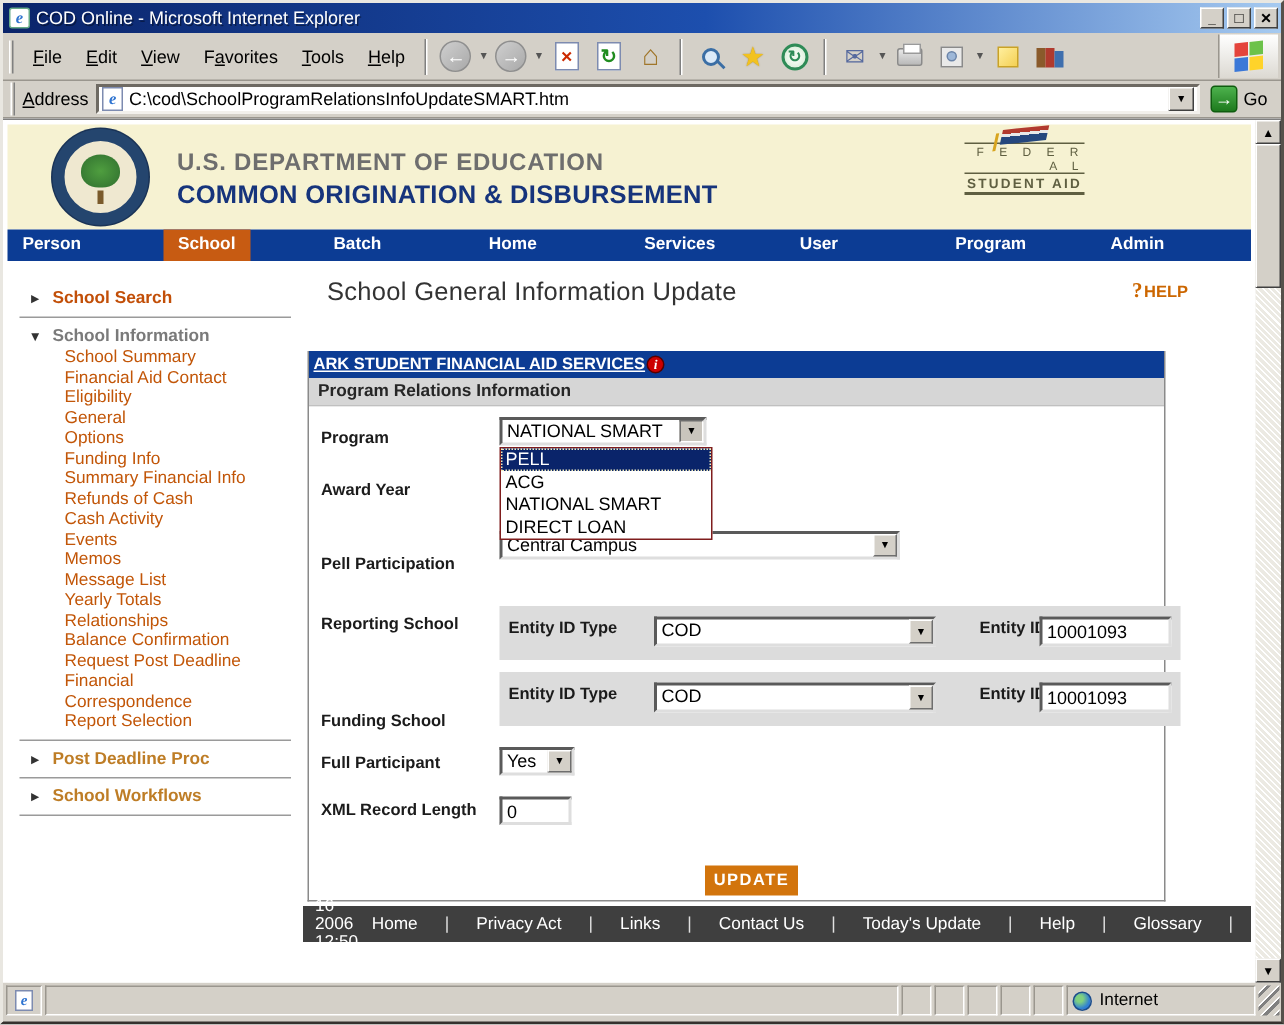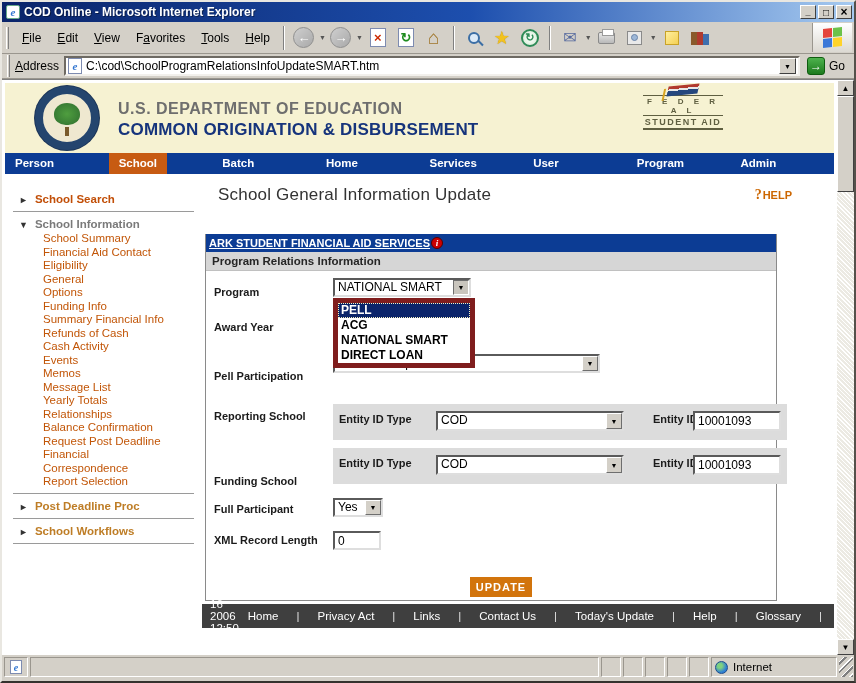--- a/index.html
+++ b/index.html
@@ -5,21 +5,21 @@
   * { box-sizing: border-box; margin:0; padding:0; }
   html,body { width:856px; height:683px; }
   body { font-family:"Liberation Sans", sans-serif; }
 
   .win { position:relative; width:856px; height:683px; overflow:hidden;
          background:#d4d0c8; border:2px solid; border-color:#e9e7e1 #55514b #35322e #e9e7e1; }
 
   
   .titlebar { height:20px; background:linear-gradient(90deg,#0a246a 0%,#1d4fae 55%,#a6caf0 100%);
               display:flex; align-items:center; padding:0 2px 0 4px; color:#fff; }
-  .titlebar .ttl { font-size:12px; font-weight:bold; margin-left:4px; flex:1;
+  .titlebar .ttl { font-size:12px; font-weight:normal; margin-left:4px; flex:1;
                    text-shadow:1px 1px 0 rgba(0,0,0,.4); white-space:nowrap; }
   .ie-mini { width:14px; height:14px; display:inline-flex; align-items:center; justify-content:center;
              background:#fff; border:1px solid #6a8; border-radius:2px;
              color:#2f74d0; font:bold italic 11px "Liberation Serif",serif; }
   .winbtn { width:16px; height:14px; margin-left:2px; background:#d4d0c8;
             border:1px solid; border-color:#fff #404040 #404040 #fff;
             display:inline-flex; align-items:flex-end; justify-content:center;
             font:bold 9px "Liberation Sans",sans-serif; color:#000; line-height:11px; }
   .winbtn.max { align-items:center; font-size:10px; }
   .winbtn.close { align-items:center; font-size:12px; }
@@ -106,21 +106,21 @@
                  width:4px; height:9px; background:#7a5a2b; }
   .hdr-text { position:absolute; left:113px; top:17px; }
   .hdr-agency { font-size:16px; font-weight:bold; color:#6e6e6e; letter-spacing:.5px; }
   .hdr-app { font-size:17px; font-weight:bold; color:#16347c; letter-spacing:.2px; margin-top:2px; }
   .fsa { position:absolute; left:638px; top:2px; width:80px; text-align:center; color:#5f5f41; }
   .fsa-cap { position:relative; margin:0 auto; width:30px; height:10px;
              background:linear-gradient(180deg,#b23a2e 0 3px,#e8e8e8 3px 5px,#25477e 5px 10px);
              transform:skewX(-18deg) rotate(-6deg); }
   .fsa-cap::after { content:""; position:absolute; left:-4px; top:2px; width:2px; height:12px; background:#d8a520; }
   .fsa-acronym { font:bold 33px "Liberation Serif",serif; line-height:30px; letter-spacing:1px; }
-  .fsa-l1 { font-size:8px; font-weight:bold; letter-spacing:4px; border-top:1px solid #5f5f41; padding-top:1px; }
+  .fsa-l1 { font-size:8px; font-weight:normal; letter-spacing:4px; border-top:1px solid #5f5f41; padding-top:1px;text-align:right; }
   .fsa-l2 { font-size:9px; font-weight:bold; letter-spacing:1.5px; border-top:1px solid #5f5f41;
             border-bottom:2px solid #5f5f41; padding:1px 0; }
 
   
   .navbar { position:absolute; left:3px; top:73px; right:3px; height:21px; background:#0c3c94; display:flex; }
   .tab { flex:1; color:#fff; font-size:11.5px; font-weight:bold; text-align:left; line-height:21px; }
   .tab .tbg { display:inline-block; height:21px; padding:0 10px; }
   .tab.active .tbg { background:#c75b12; }
 
   
@@ -159,21 +159,21 @@
   .flabel { position:absolute; left:8px; width:118px; font-size:11px; font-weight:bold; color:#1b1b1b; line-height:13px; }
 
   .sel { position:absolute; height:19px; background:#fff; border:2px solid; border-color:#5a5a5a #dedede #dedede #5a5a5a; }
   .sel .txt { position:absolute; left:3px; right:18px; top:0; bottom:0; font-size:12px; line-height:15px;
               white-space:nowrap; overflow:hidden; }
   .sel .btn { position:absolute; right:0; top:0; bottom:0; width:16px; background:#d4d0c8;
               border:1px solid; border-color:#fff #6e6e6e #6e6e6e #fff; font-size:7px; color:#000;
               display:flex; align-items:center; justify-content:center; }
   .sel .btn.pressed { border-color:#6e6e6e #fff #fff #6e6e6e; background:#c9c5bd; }
 
-  .droplist { position:absolute; background:#fff; border:5px solid #7f1d1d; z-index:6;font-weight:bold; }
+  .droplist { position:absolute; background:#fff; border:1px solid #7f1d1d; z-index:6; }
   .opt { height:15px; line-height:15px; font-size:12px; padding:0 3px; white-space:nowrap; cursor:pointer; }
   .opt.hl { background:#0a246a; color:#fff; outline:1px dotted #f5f0c0; outline-offset:-1px; }
 
   .tin { position:absolute; height:20px; background:#fff; border:2px solid; border-color:#5a5a5a #dedede #dedede #5a5a5a;
          font-size:12px; padding:0 3px; font-family:"Liberation Sans",sans-serif; }
 
   .ebox { position:absolute; left:127px; width:454px; height:36px; background:#dcdcdc; }
   .ebox .elabel { position:absolute; font-size:11px; font-weight:bold; color:#1b1b1b; }
 
   .update-btn { position:absolute; left:264px; top:306px; width:62px; height:20px; background:#d2740c;

